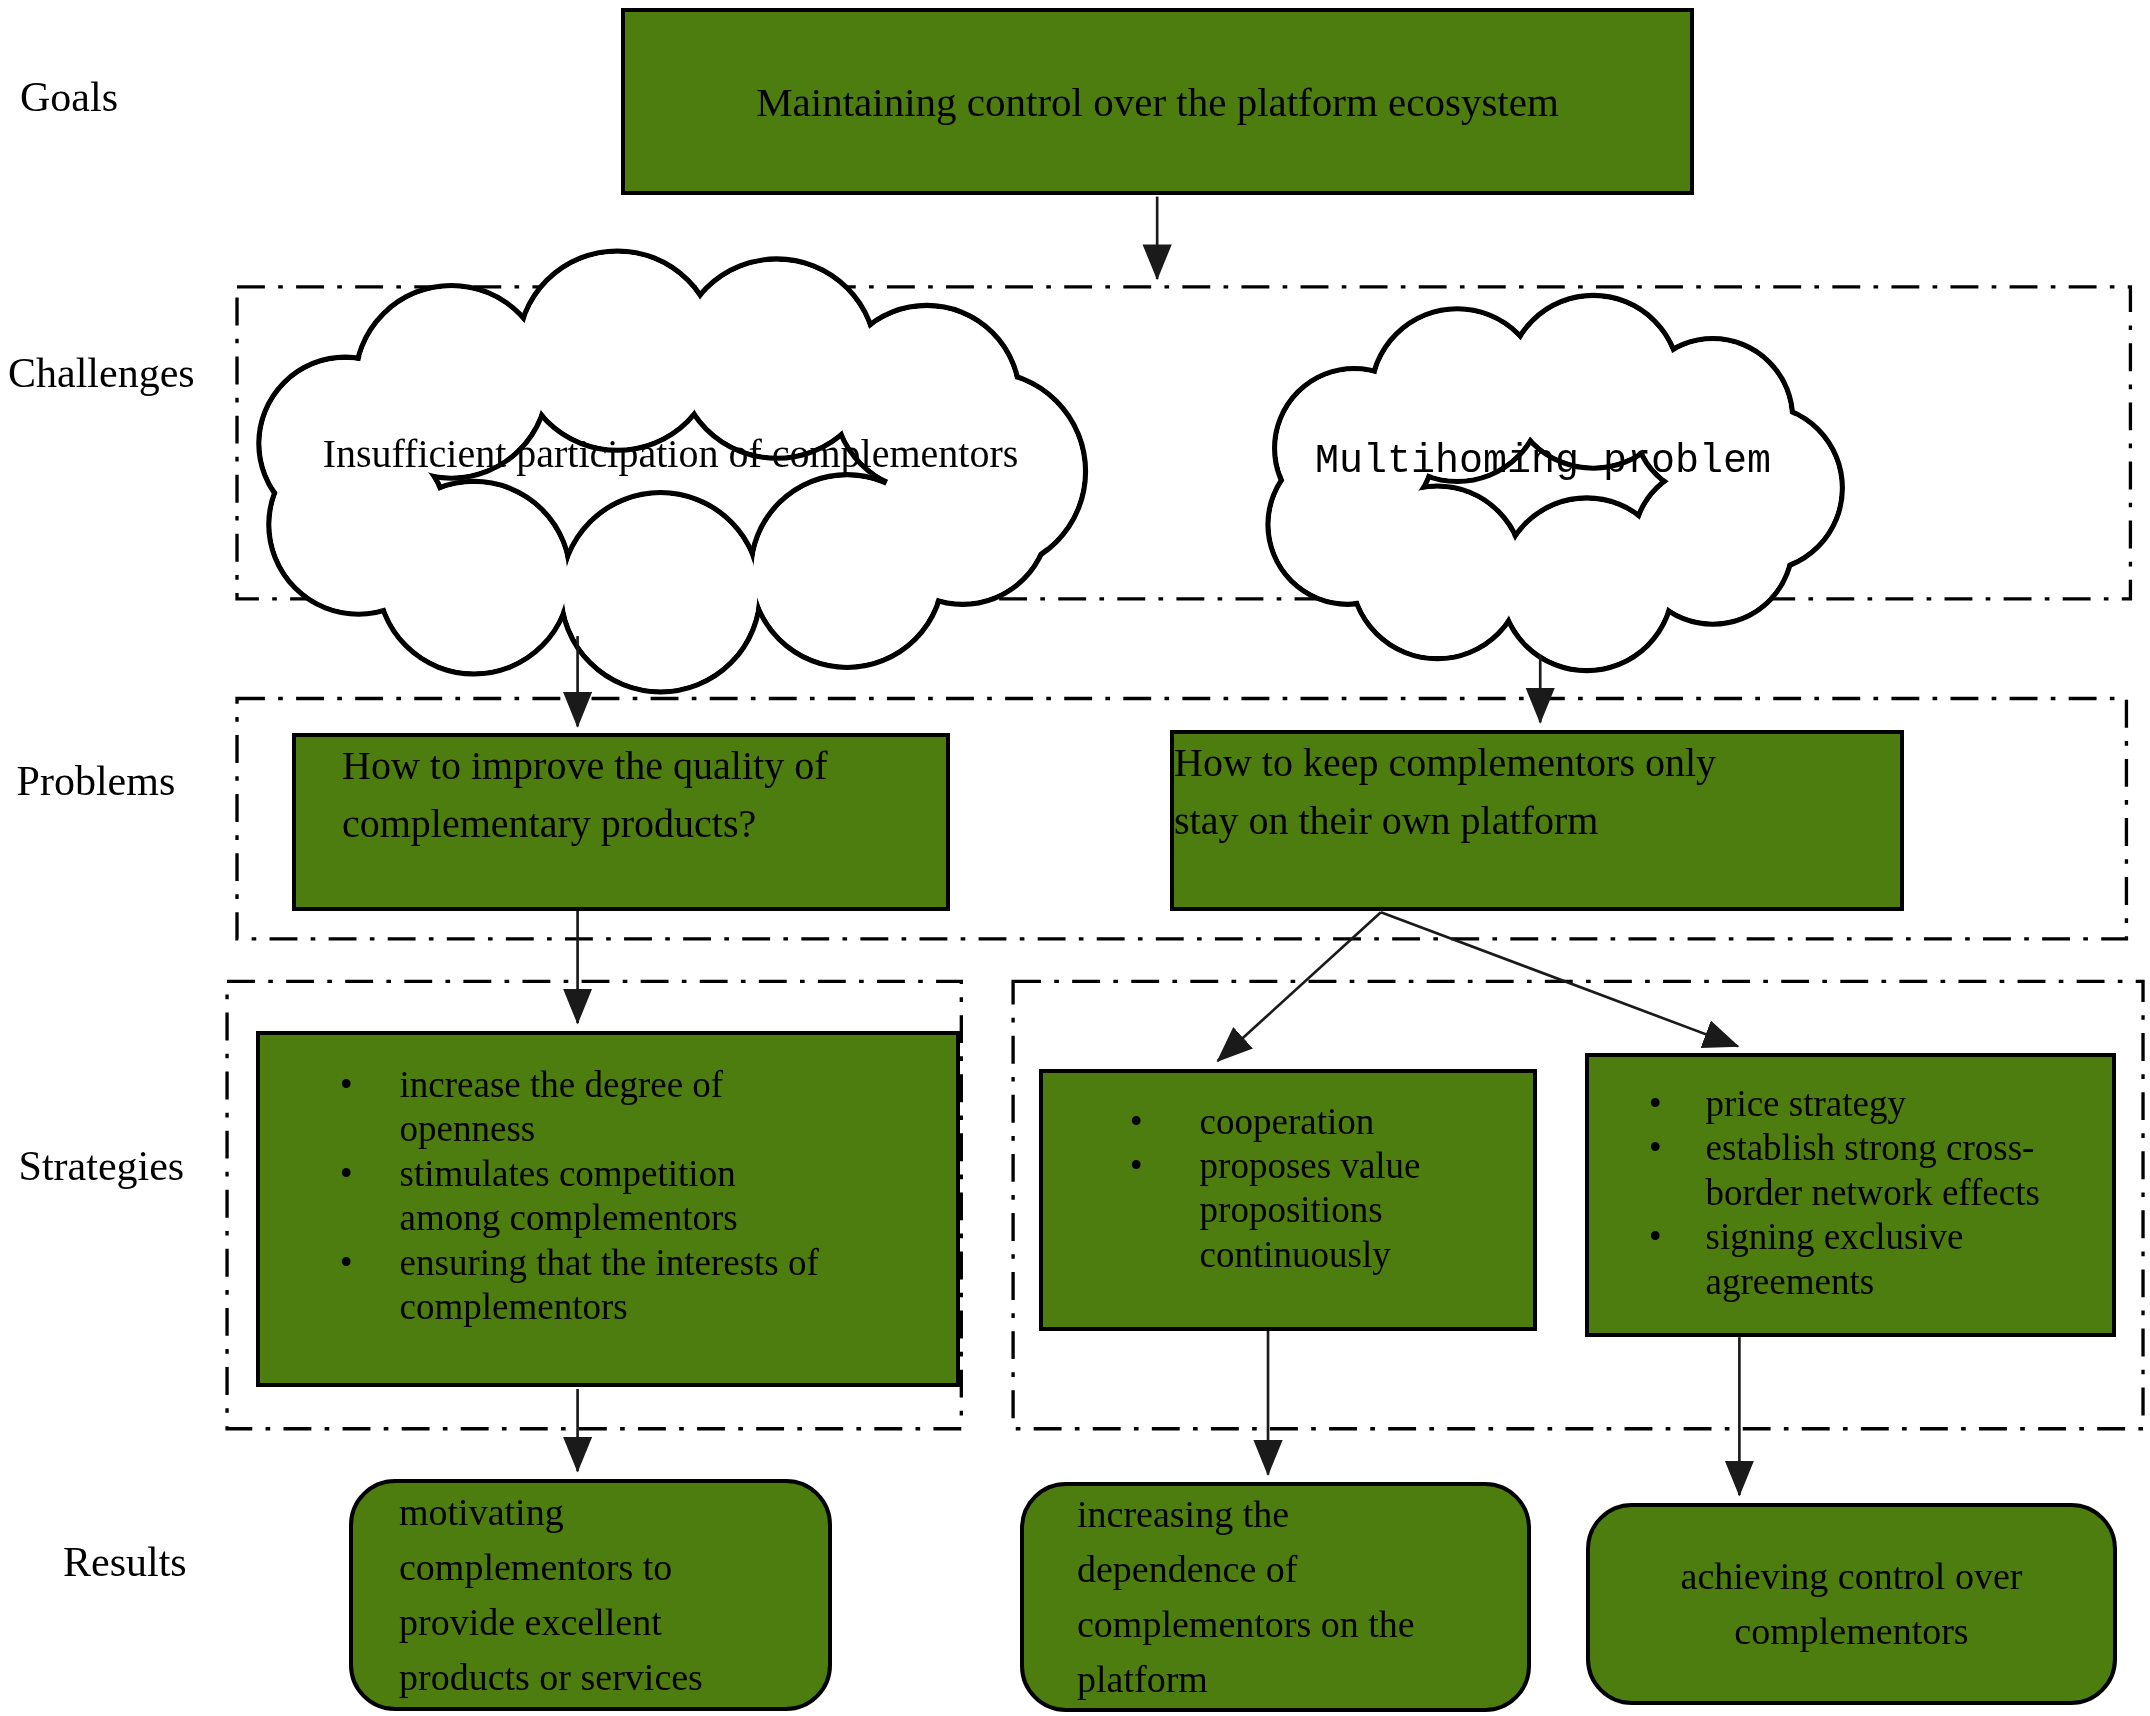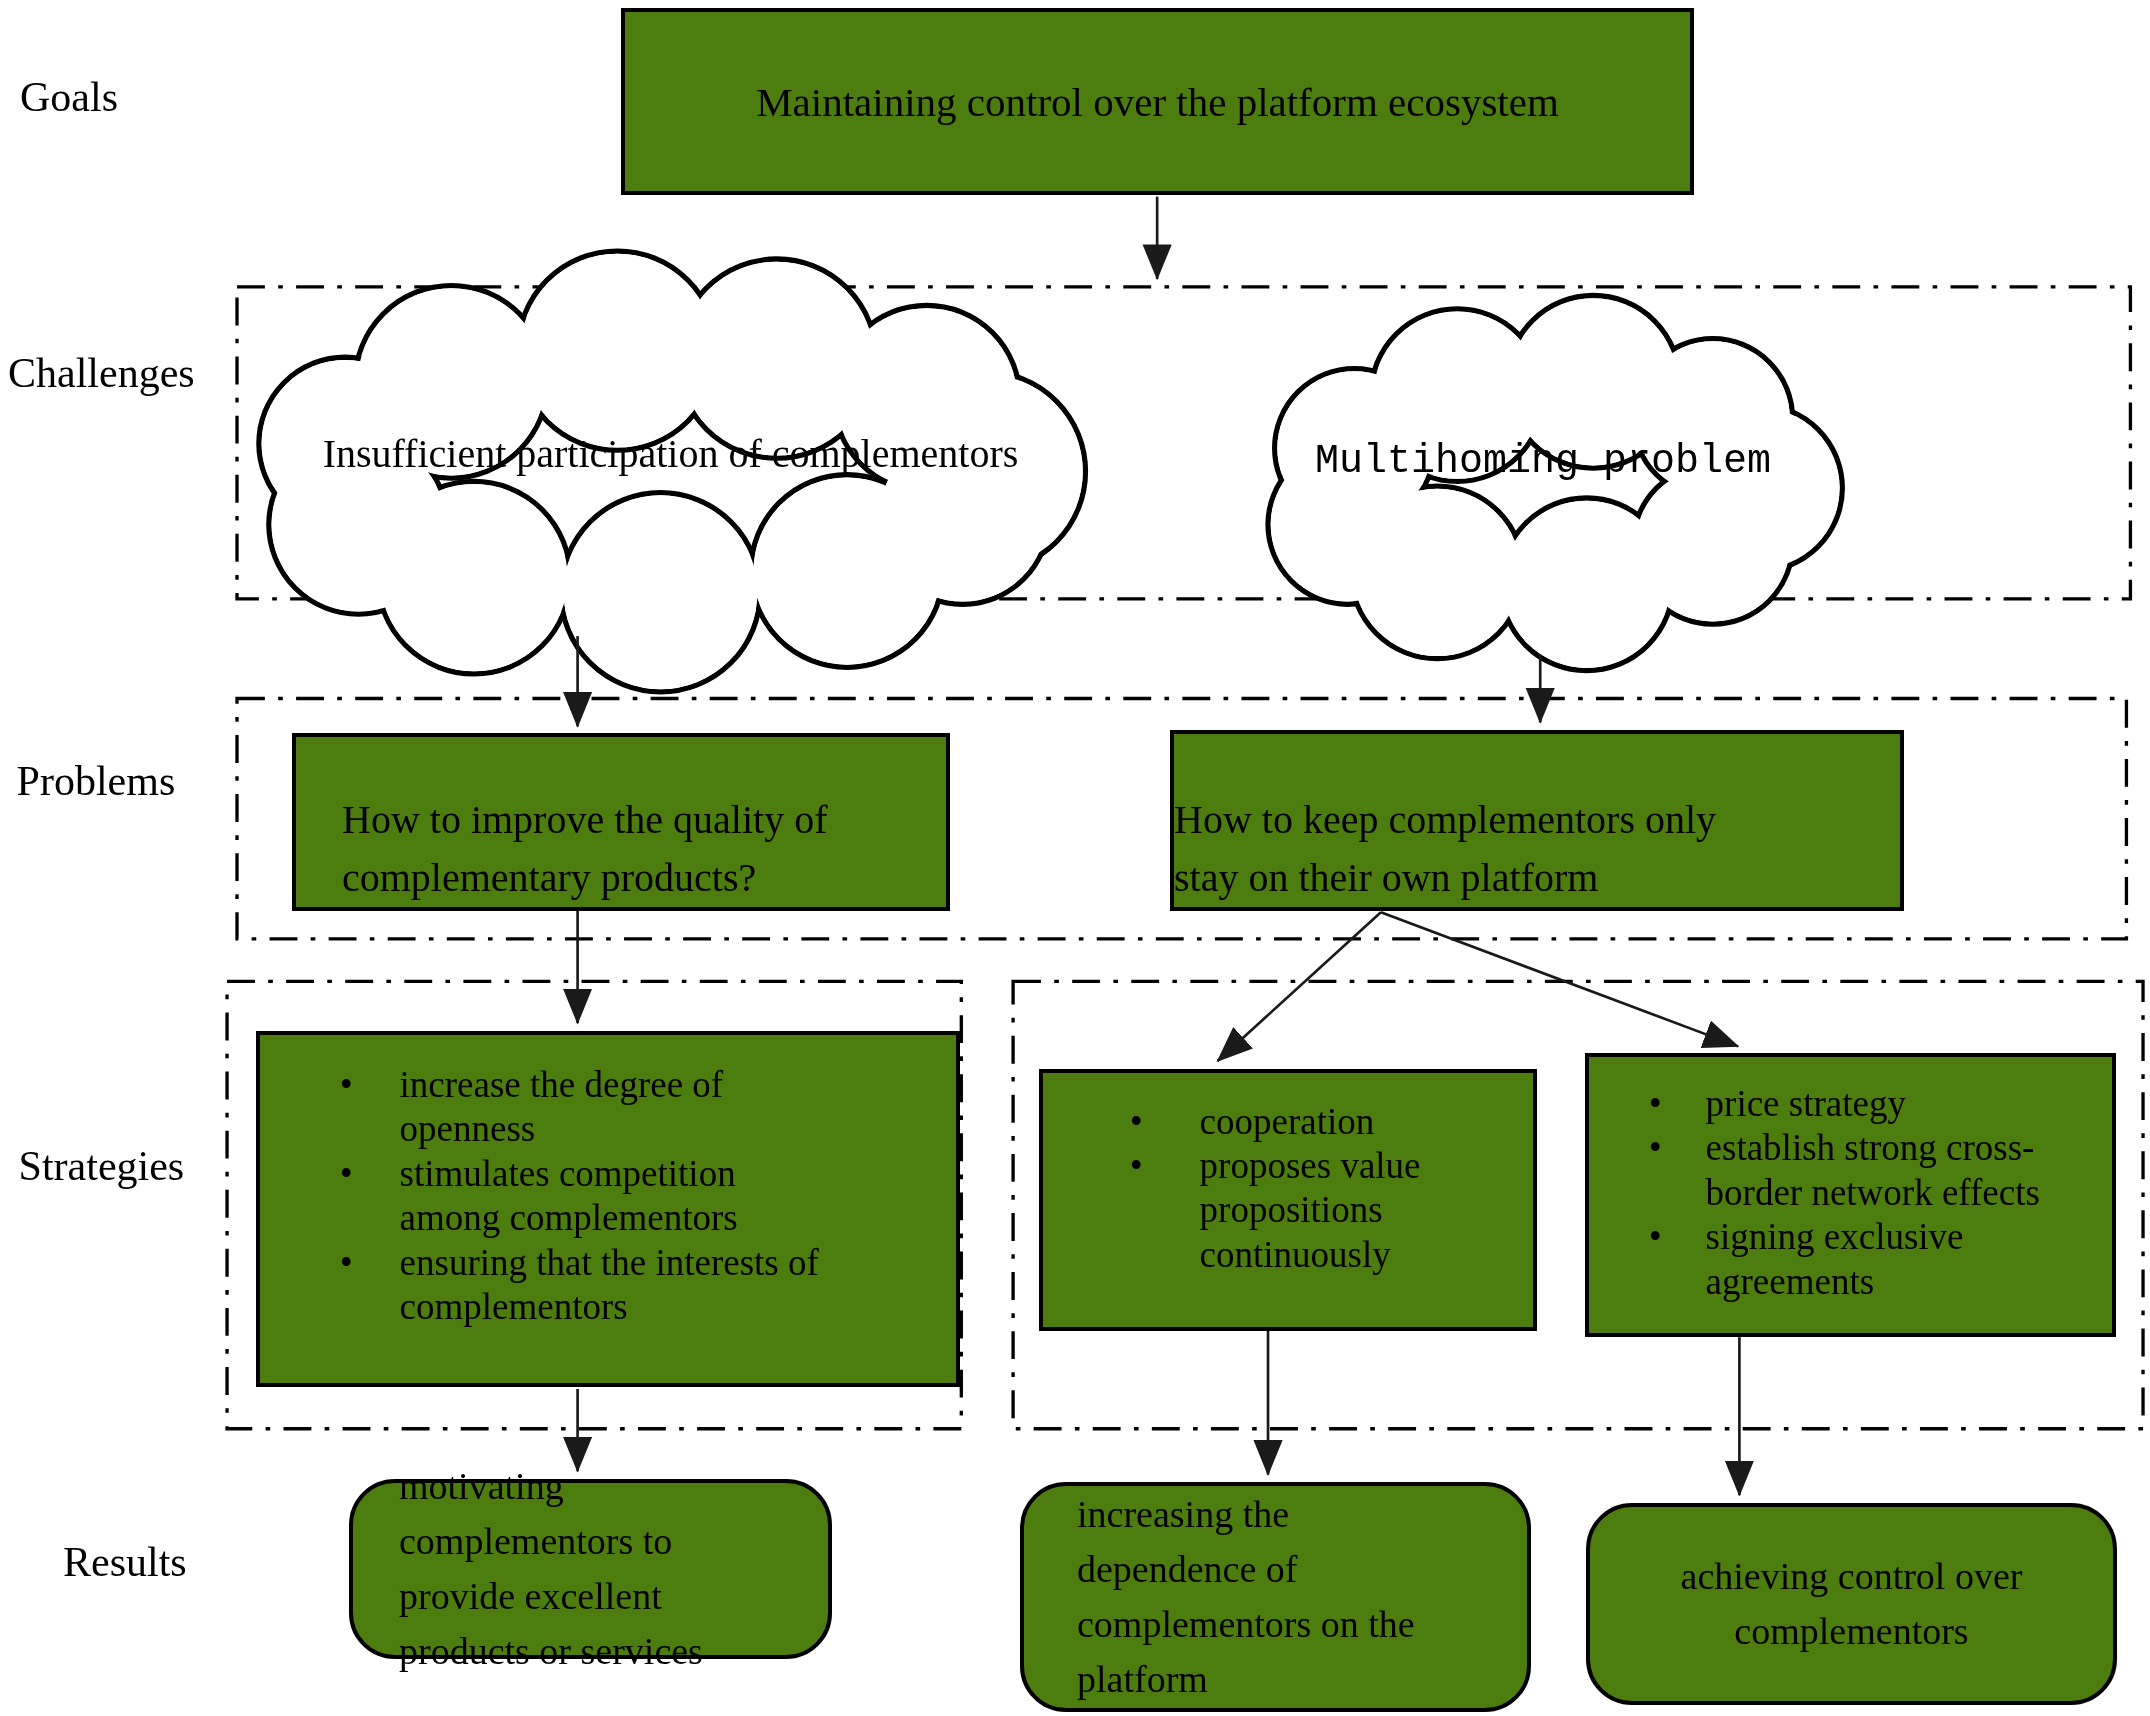--- a/index.html
+++ b/index.html
@@ -27,21 +27,21 @@
     display: flex;
   }
   .goalbox {
     align-items: center;
     justify-content: center;
     font-size: 41px;
     text-align: center;
     white-space: pre;
   }
   .problembox {
-    align-items: flex-end;
+    align-items: flex-start;
     font-size: 40px;
     line-height: 1.45;
     white-space: pre;
   }
   .strategybox {
     flex-direction: column;
     justify-content: flex-start;
     font-size: 37px;
     line-height: 1.2;
   }
@@ -207,21 +207,21 @@
       <span class="bullet-text" style="margin-left:37px;">establish strong cross-
 border network effects</span>
     </div>
     <div class="bullet-row">
       <span class="bullet-dot">•</span>
       <span class="bullet-text" style="margin-left:37px;">signing exclusive
 agreements</span>
     </div>
   </div>
 
-  <div class="abs solidbox resultbox" style="left:349px; top:1479px; width:483px; height:180px; padding-left:46px;">
+  <div class="abs solidbox resultbox" style="left:349px; top:1479px; width:483px; height:232px; padding-left:46px;">
     <span>motivating
 complementors to
 provide excellent
 products or services</span>
   </div>
   <div class="abs solidbox resultbox" style="left:1020px; top:1482px; width:511px; height:230px; padding-left:53px;">
     <span>increasing the
 dependence of
 complementors on the
 platform</span>

